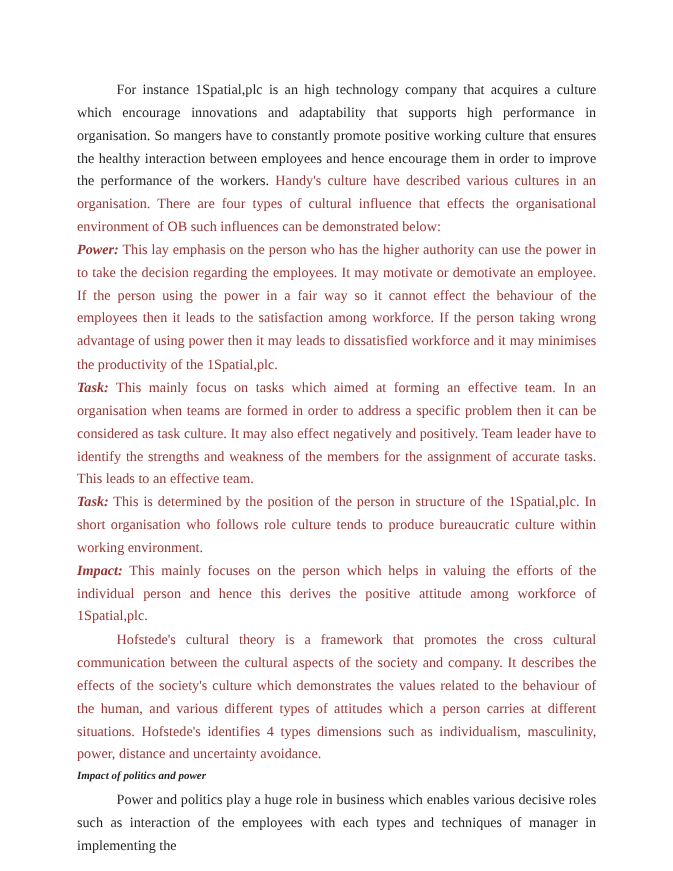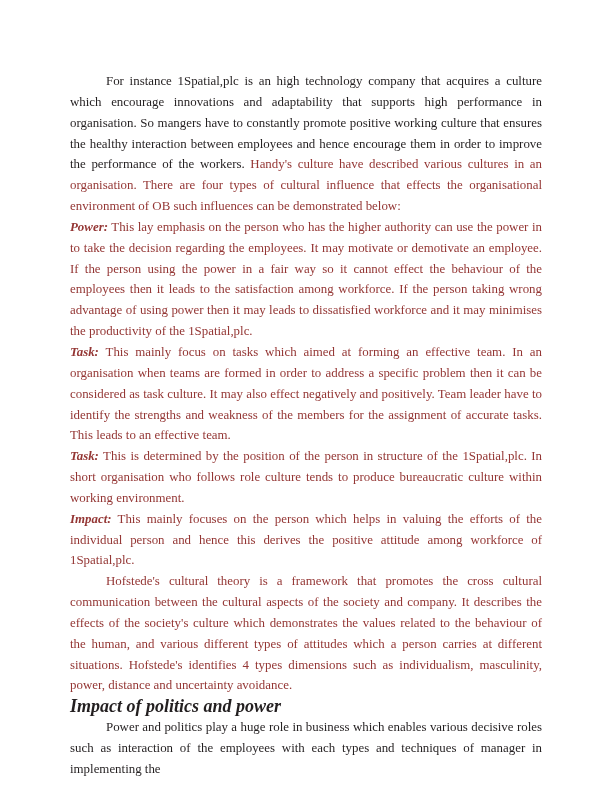--- a/index.html
+++ b/index.html
@@ -34,21 +34,21 @@
   }
   .red-text{
     color:var(--red);
   }
   .para-label{
     font-weight:bold;
     font-style:italic;
   }
   .section-heading{
     margin:0;
-    font-size:18px;
+    font-size:10px;
     line-height:20.85px;
     font-weight:bold;
     font-style:italic;
     color:var(--ink);
     text-align:left;
   }
 </style>
 </head>
 <body>
 

